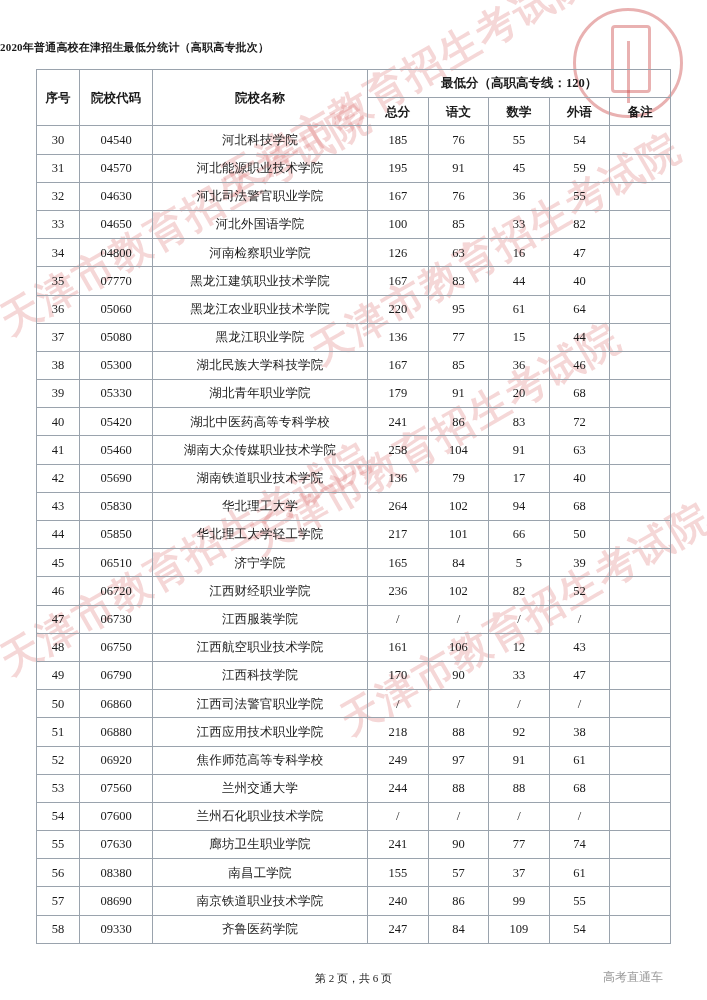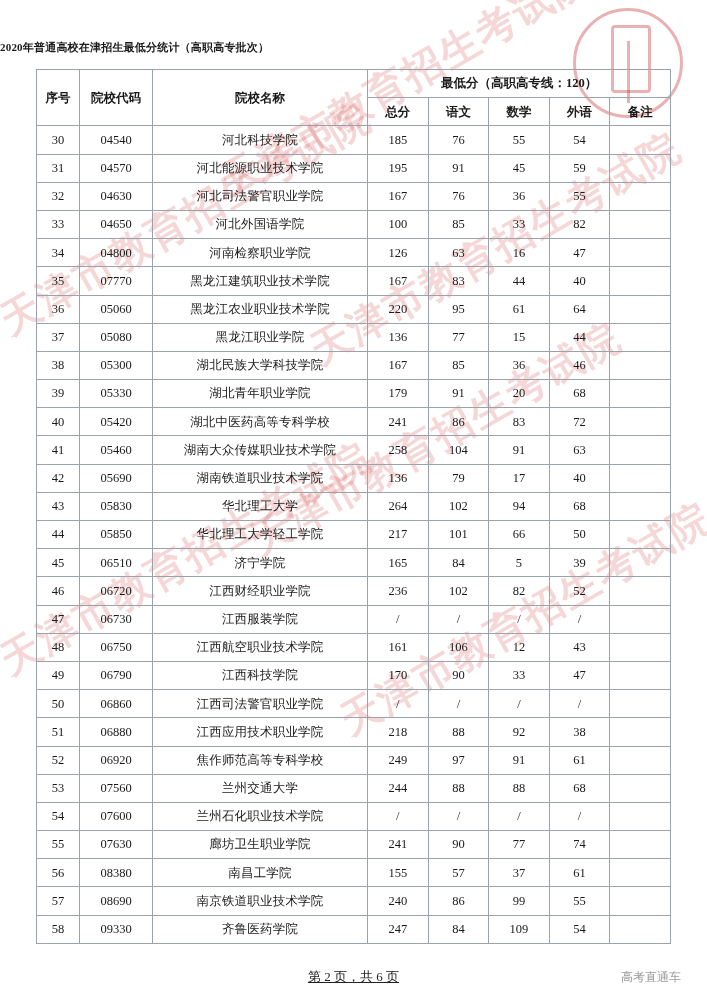--- a/index.html
+++ b/index.html
@@ -129,27 +129,26 @@
     left: 0;
     right: 0;
     bottom: 14px;
     z-index: 8;
     display: flex;
     align-items: center;
     justify-content: center;
     padding: 0 26px;
   }
   .footer .pageinfo {
-    font-size: 13px;
+    font-size: 11px;
     color: #222;
-    text-decoration: underline;
   }
   .footer .brand {
     position: absolute;
-    right: 26px;
+    right: 44px;
     bottom: 0;
     font-size: 12px;
     color: #9b9b9b;
     font-family: "Liberation Sans", sans-serif;
   }
 </style>
 </head>
 <body>
 
 <div class="wm-layer">

